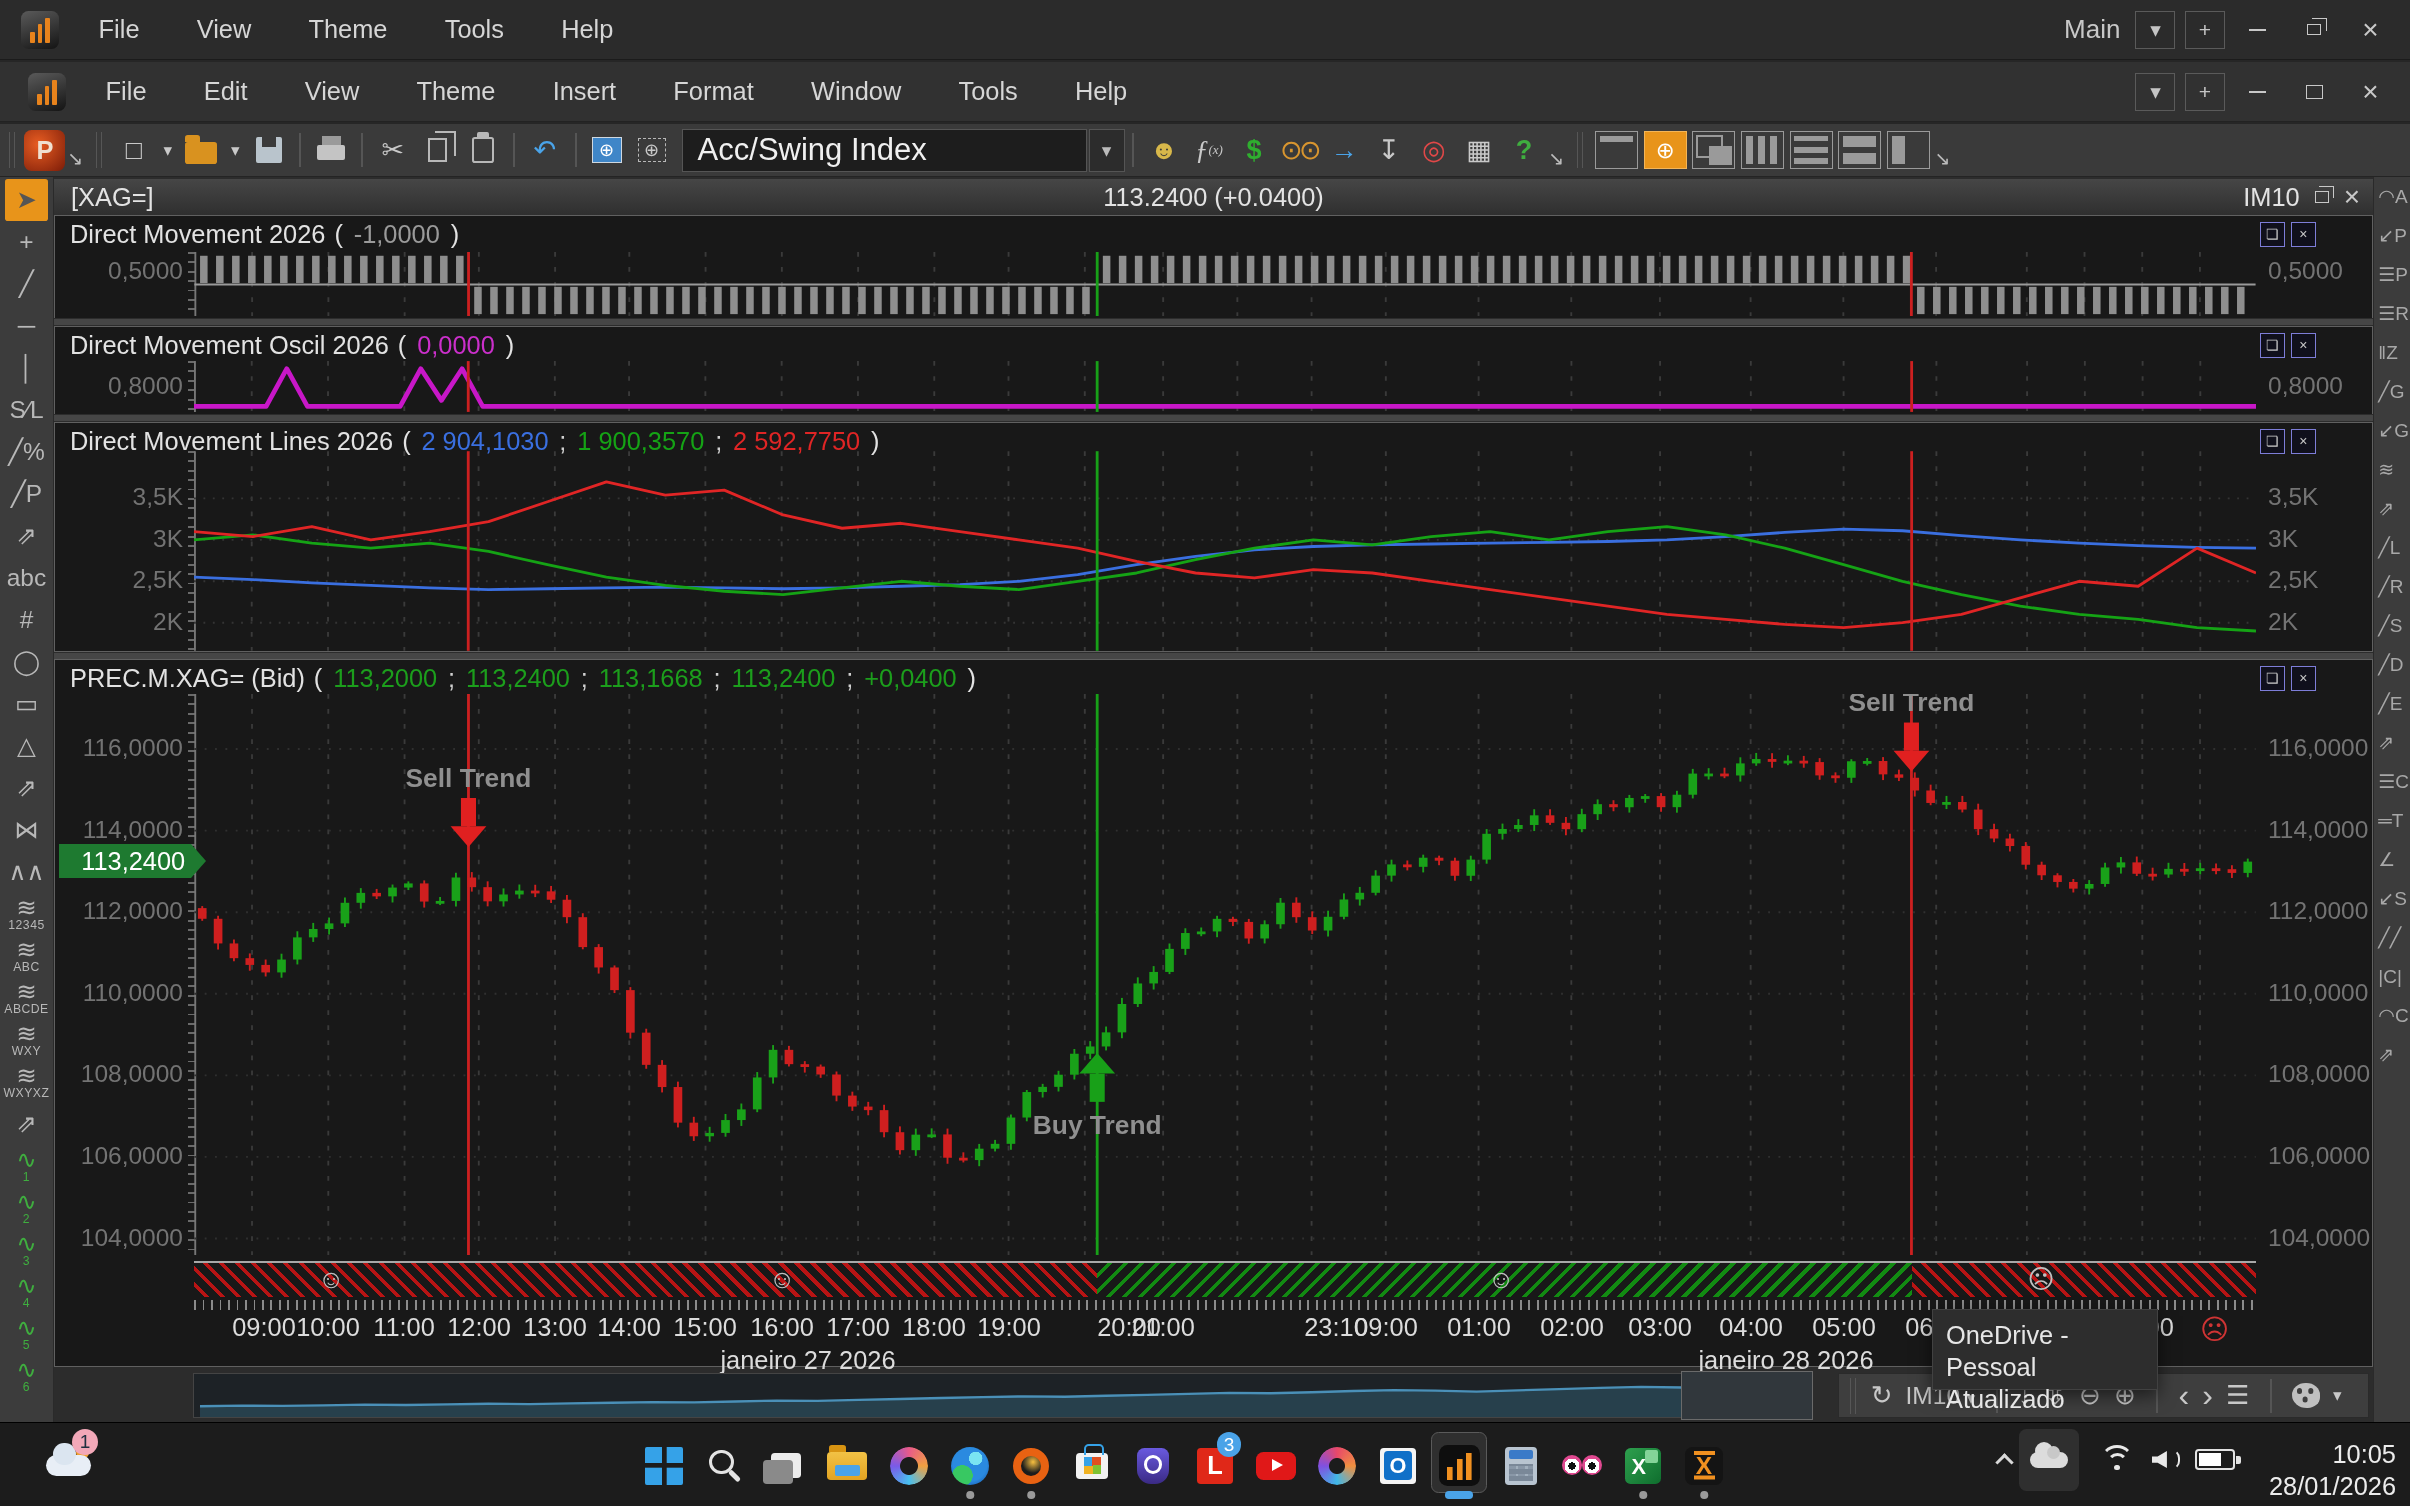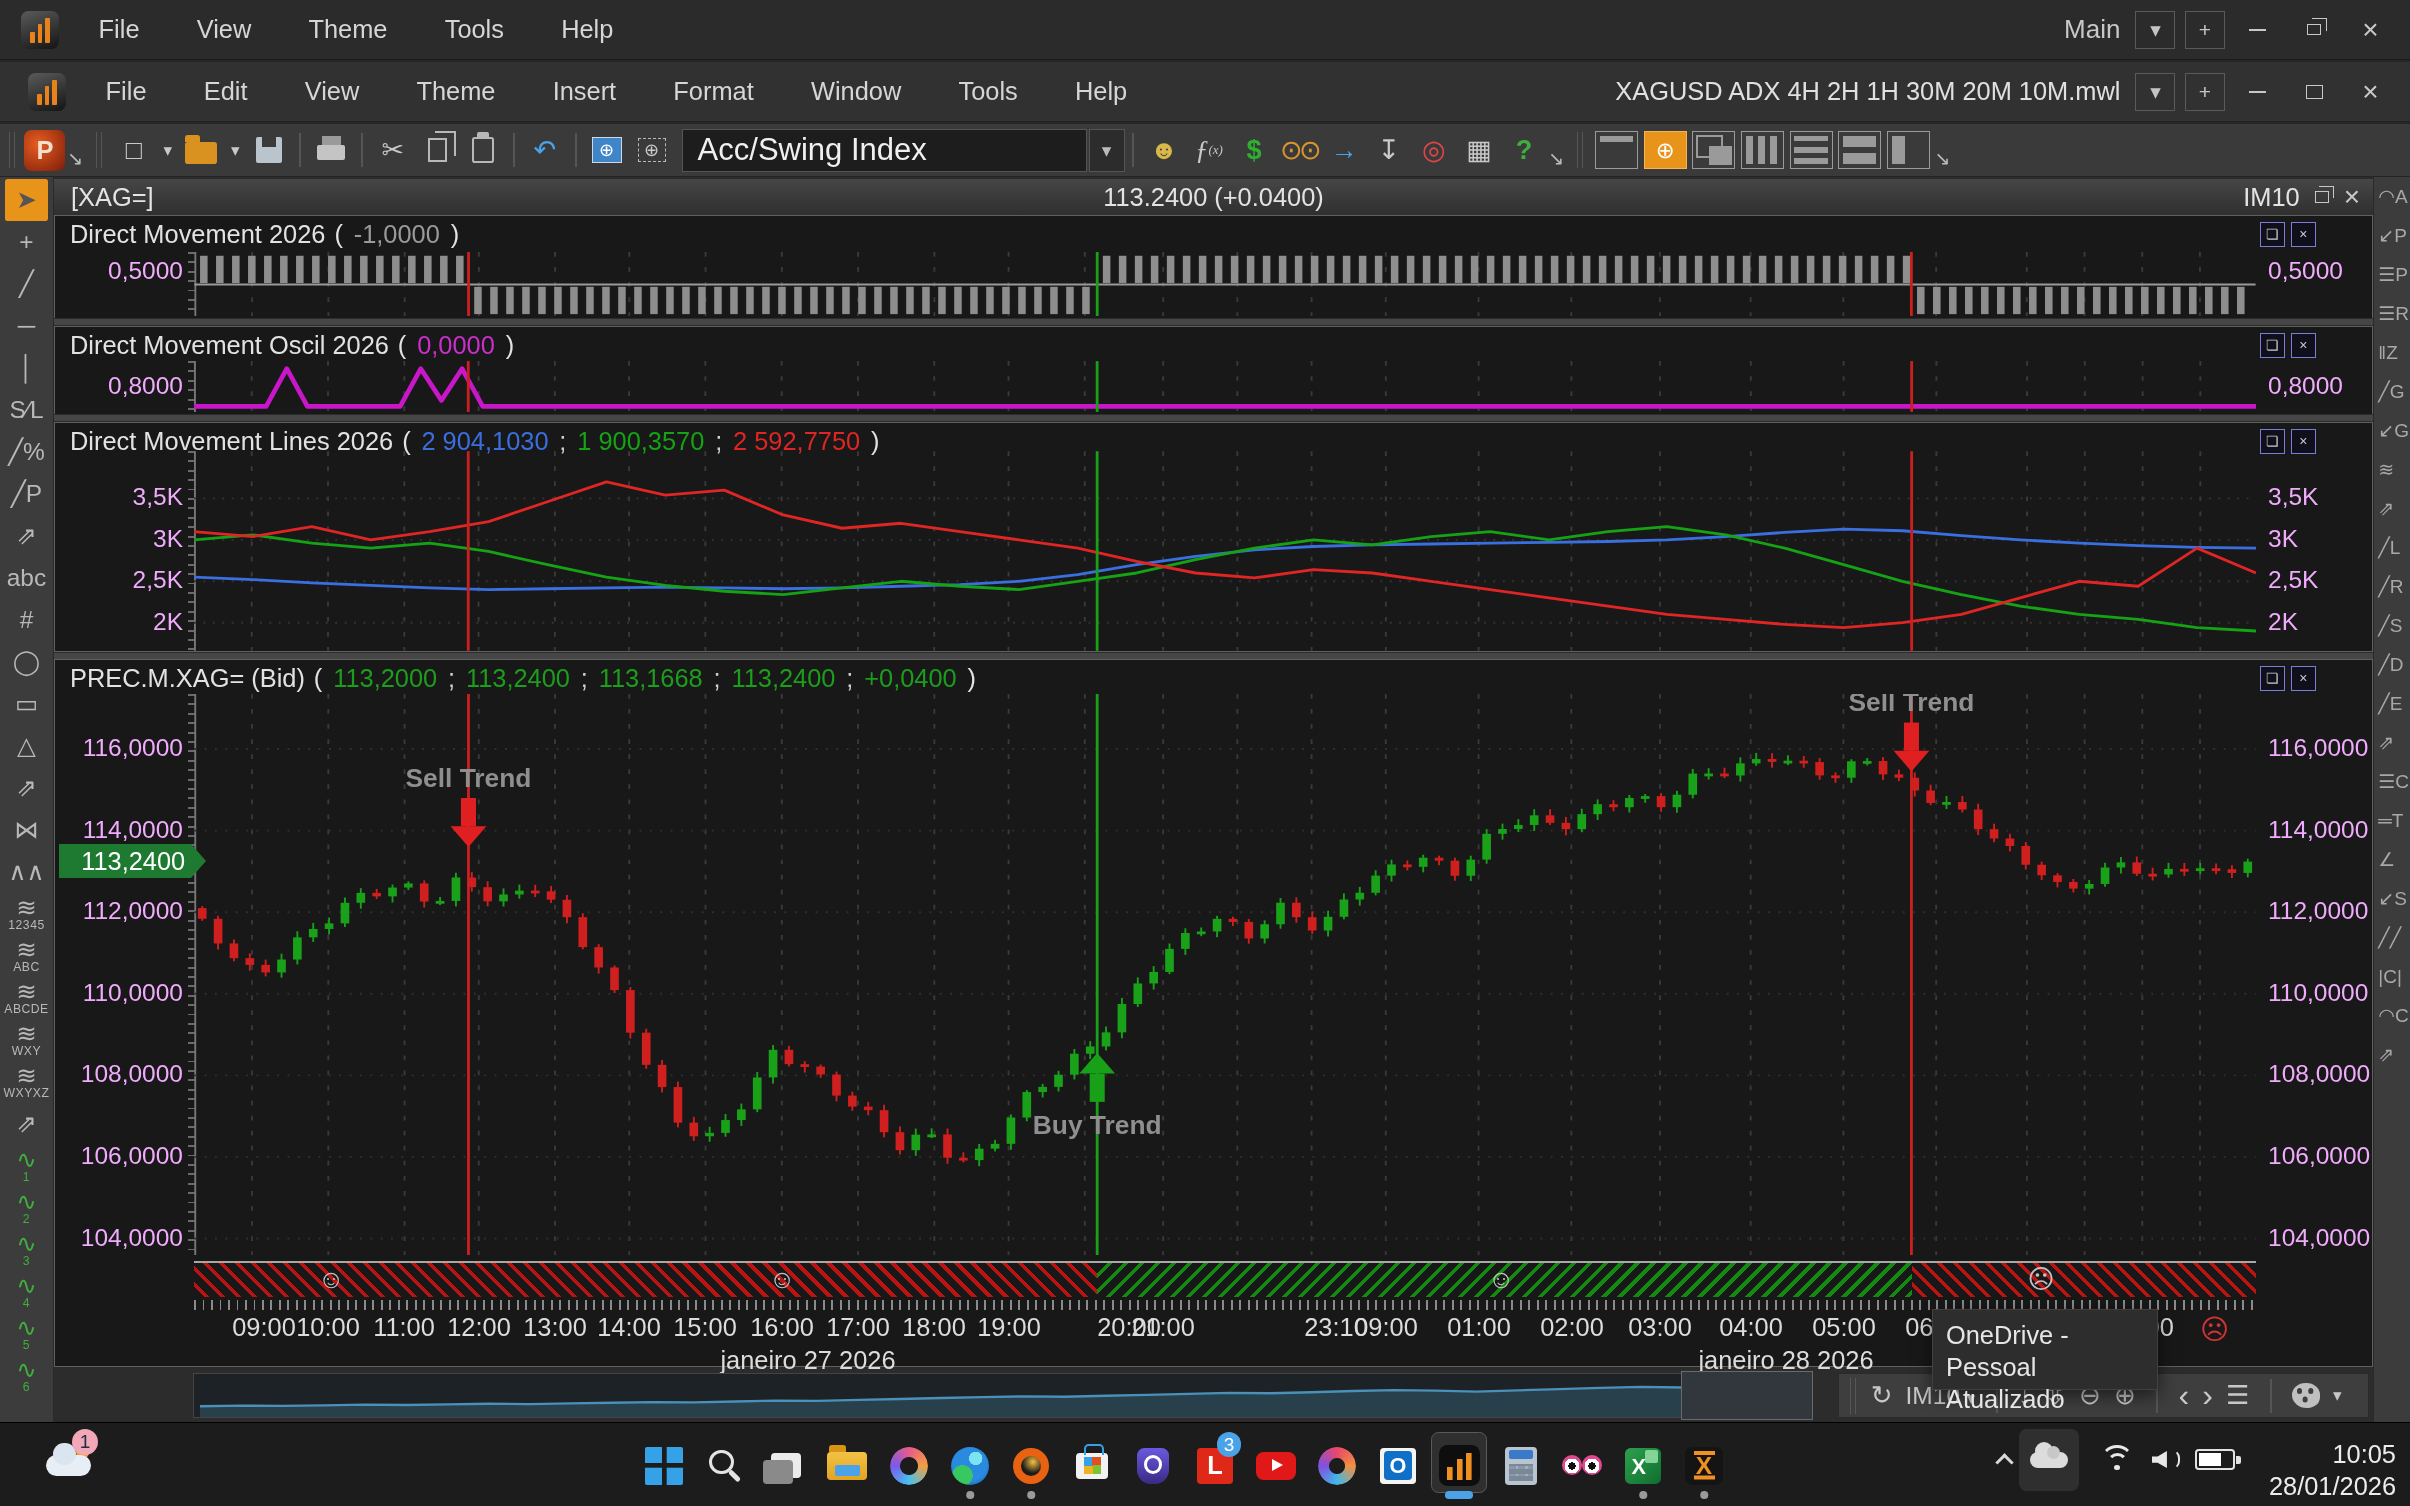--- a/index.html
+++ b/index.html
@@ -75,21 +75,21 @@
     display:flex;align-items:center;font-size:25.4px;color:#e3e3e3}
   #xagbar .sym{margin-left:17px}
   #xagbar .quote{position:absolute;left:50%;transform:translateX(-50%)}
   #xagbar .right{margin-left:auto;display:flex;align-items:center;gap:15px;margin-right:13px}
   .panel{position:absolute;left:54px;width:2319px;background:#181818;border:0.9px solid #606060}
   .phead{position:absolute;top:3.8px;left:15px;font-size:25.4px;color:#e2e2e2;white-space:nowrap;z-index:3}
   .phead .val{padding:0 1.9px}
   .winbtns{position:absolute;top:5.6px;right:56px;display:flex;gap:5.6px;z-index:4}
   .wbtn{width:25.4px;height:25.4px;border:1.9px solid #7d7dd8;background:#10101c;color:#c8c8c8;font-size:14px;
     display:flex;align-items:center;justify-content:center}
-  .scale-label{position:absolute;font-size:24.5px;color:#f0abfc;width:128px;text-align:right;left:0}
+  .scale-label{position:absolute;font-size:24.5px;color:#737373;width:128px;text-align:right;left:0}
   .scale-label.right{left:2213px;text-align:left;width:151px}
   .vticks{position:absolute;left:133px;width:6.6px;background:repeating-linear-gradient(180deg,#6a6a6a 0 1.9px,transparent 1.9px 9.4px)}
   .split{position:absolute;left:54px;width:2319px;height:7.5px;background:#464646;border-top:0.9px solid #2c2c2c;border-bottom:0.9px solid #2c2c2c}
   .pricebadge{position:absolute;left:3.8px;top:185px;width:132px;height:34px;background:#1e7a30;color:#fff;
     font-size:25.4px;display:flex;align-items:center;justify-content:flex-end;padding-right:5.6px;z-index:5}
   .pricebadge::after{content:'';position:absolute;right:-15px;top:0;border-left:15px solid #1e7a30;
     border-top:17px solid transparent;border-bottom:17px solid transparent}
   
   #hatch{position:absolute;left:139px;top:601px;width:2062px;height:36px;border-top:2.8px solid #a8a8a8;overflow:hidden}
   .hseg{position:absolute;top:0;bottom:0}
@@ -238,21 +238,20 @@
     <span>Edit</span>
     <span>View</span>
     <span>Theme</span>
     <span>Insert</span>
     <span>Format</span>
     <span>Window</span>
     <span>Tools</span>
     <span>Help</span>
   </div>
   <div class="caption-right">
-    <span class="docname">XAGUSD ADX 4H 2H 1H 30M 20M 10M.mwl</span>
     <div class="capbox">▾</div>
     <div class="capbox">+</div>
     <div class="capbtn">
         <span class="ic-min"></span>
       </div>
     <div class="capbtn">
         <span class="ic-max"></span>
       </div>
     <div class="capbtn">
         <span class="ic-close">×</span>

